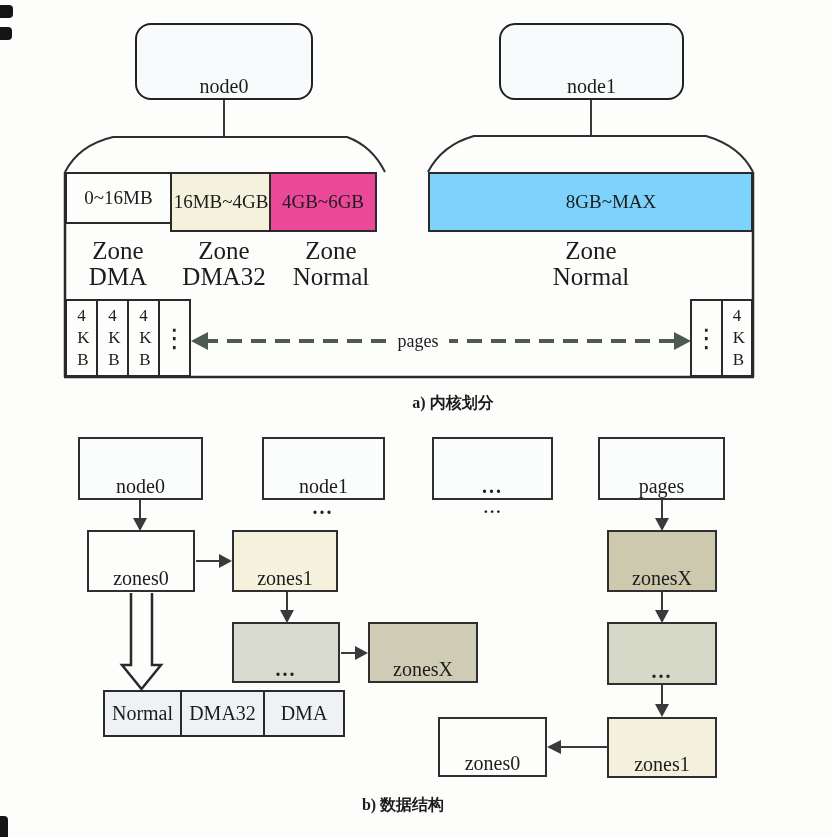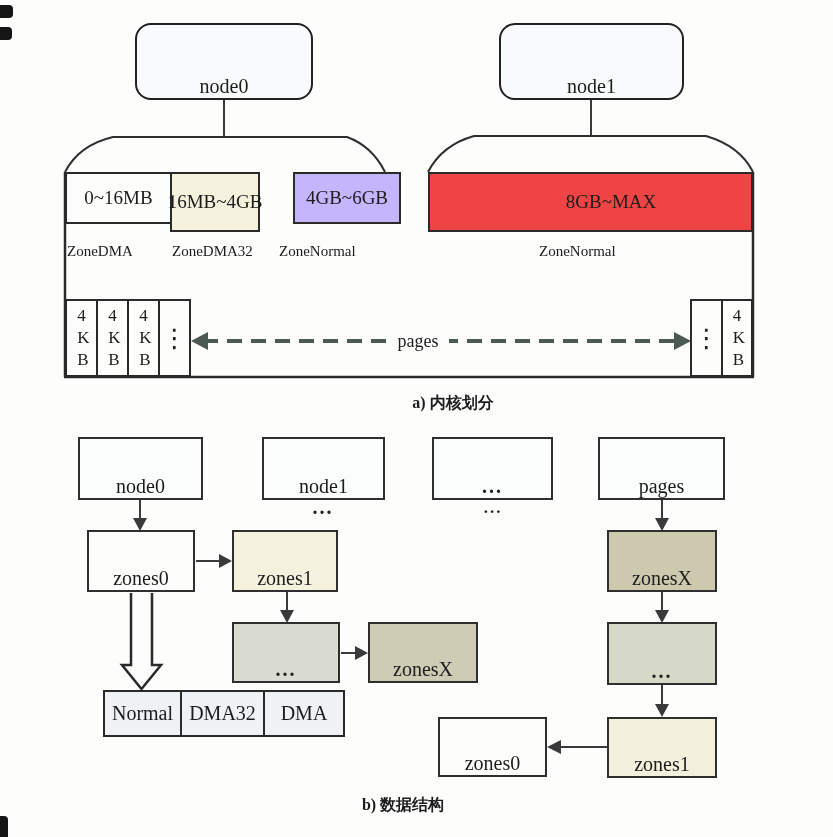--- a/index.html
+++ b/index.html
@@ -4,22 +4,22 @@
 <style>
   html,body{margin:0;padding:0;}
   body{width:833px;height:837px;position:relative;background:#fdfdfc;
        font-family:"Liberation Serif", serif;color:#1c1c1c;overflow:hidden;}
   .abs{position:absolute;box-sizing:border-box;}
   .box{border:2px solid #2f2f2f;display:flex;align-items:flex-end;justify-content:center;
        font-size:20px;background:#fbfdfd;z-index:2;}
   .rounded{border:2.5px solid #222;border-radius:16px;background:#f8fbfb;}
   .cell{border:2px solid #2a2a2a;display:flex;align-items:center;justify-content:center;
         font-size:19px;z-index:2;}
-  .zone-label{display:flex;flex-direction:row;align-items:center;justify-content:flex-start;
-        font-size:15px;line-height:26px;z-index:2;text-align:center;}
+  .zone-label{display:flex;flex-direction:column;align-items:center;justify-content:flex-start;
+        font-size:25px;line-height:26px;z-index:2;text-align:center;}
   .kb-text{font-size:17px;line-height:22px;width:1ch;margin:0 auto;word-break:break-all;
         text-align:left;}
   .vdots{font-size:26px;line-height:1;font-family:"DejaVu Sans",sans-serif;color:#222;}
   .hdots{font-size:20px;font-weight:bold;letter-spacing:2px;color:#222;z-index:2;}
   .caption{font-size:16px;font-weight:bold;text-align:center;z-index:2;
         font-family:"Liberation Serif", serif;}
   svg.layer{position:absolute;left:0;top:0;z-index:5;pointer-events:none;}
   .pages-label{background:#fdfdfc;font-size:18px;display:flex;align-items:center;
         justify-content:center;z-index:6;}
   .edge-mark{background:#151515;z-index:9;}
@@ -34,28 +34,28 @@
 <div class="abs box rounded" style="left:135px;top:23px;width:178px;height:77px;">
   <span>node0</span>
 </div>
 <div class="abs box rounded" style="left:499px;top:23px;width:185px;height:77px;">
   <span>node1</span>
 </div>
 
 <div class="abs cell" style="left:65px;top:172px;width:107px;height:52px;background:#fdfdfb;">
   <span>0~16MB</span>
 </div>
-<div class="abs cell" style="left:170px;top:172px;width:90px;height:60px;background:#f4f1dd;">
+<div class="abs cell" style="left:170px;top:172px;width:102px;height:60px;background:#f4f1dd;">
   <span>16MB~4GB</span>
 </div>
-<div class="abs cell" style="left:293px;top:172px;width:108px;height:52px;background:#c4b5fd;">
+<div class="abs cell" style="left:269px;top:172px;width:108px;height:60px;background:#ec4899;">
   <span>4GB~6GB</span>
 </div>
 
-<div class="abs cell" style="left:428px;top:172px;width:325px;height:60px;background:#ef4444;padding-left:41px;">
+<div class="abs cell" style="left:428px;top:172px;width:325px;height:60px;background:#7dd3fc;padding-left:41px;">
   <span>8GB~MAX</span>
 </div>
 
 <div class="abs zone-label" style="left:67px;top:238px;width:102px;">
   <span>Zone</span>
   <span>DMA</span>
 </div>
 <div class="abs zone-label" style="left:172px;top:238px;width:104px;">
   <span>Zone</span>
   <span>DMA32</span>

